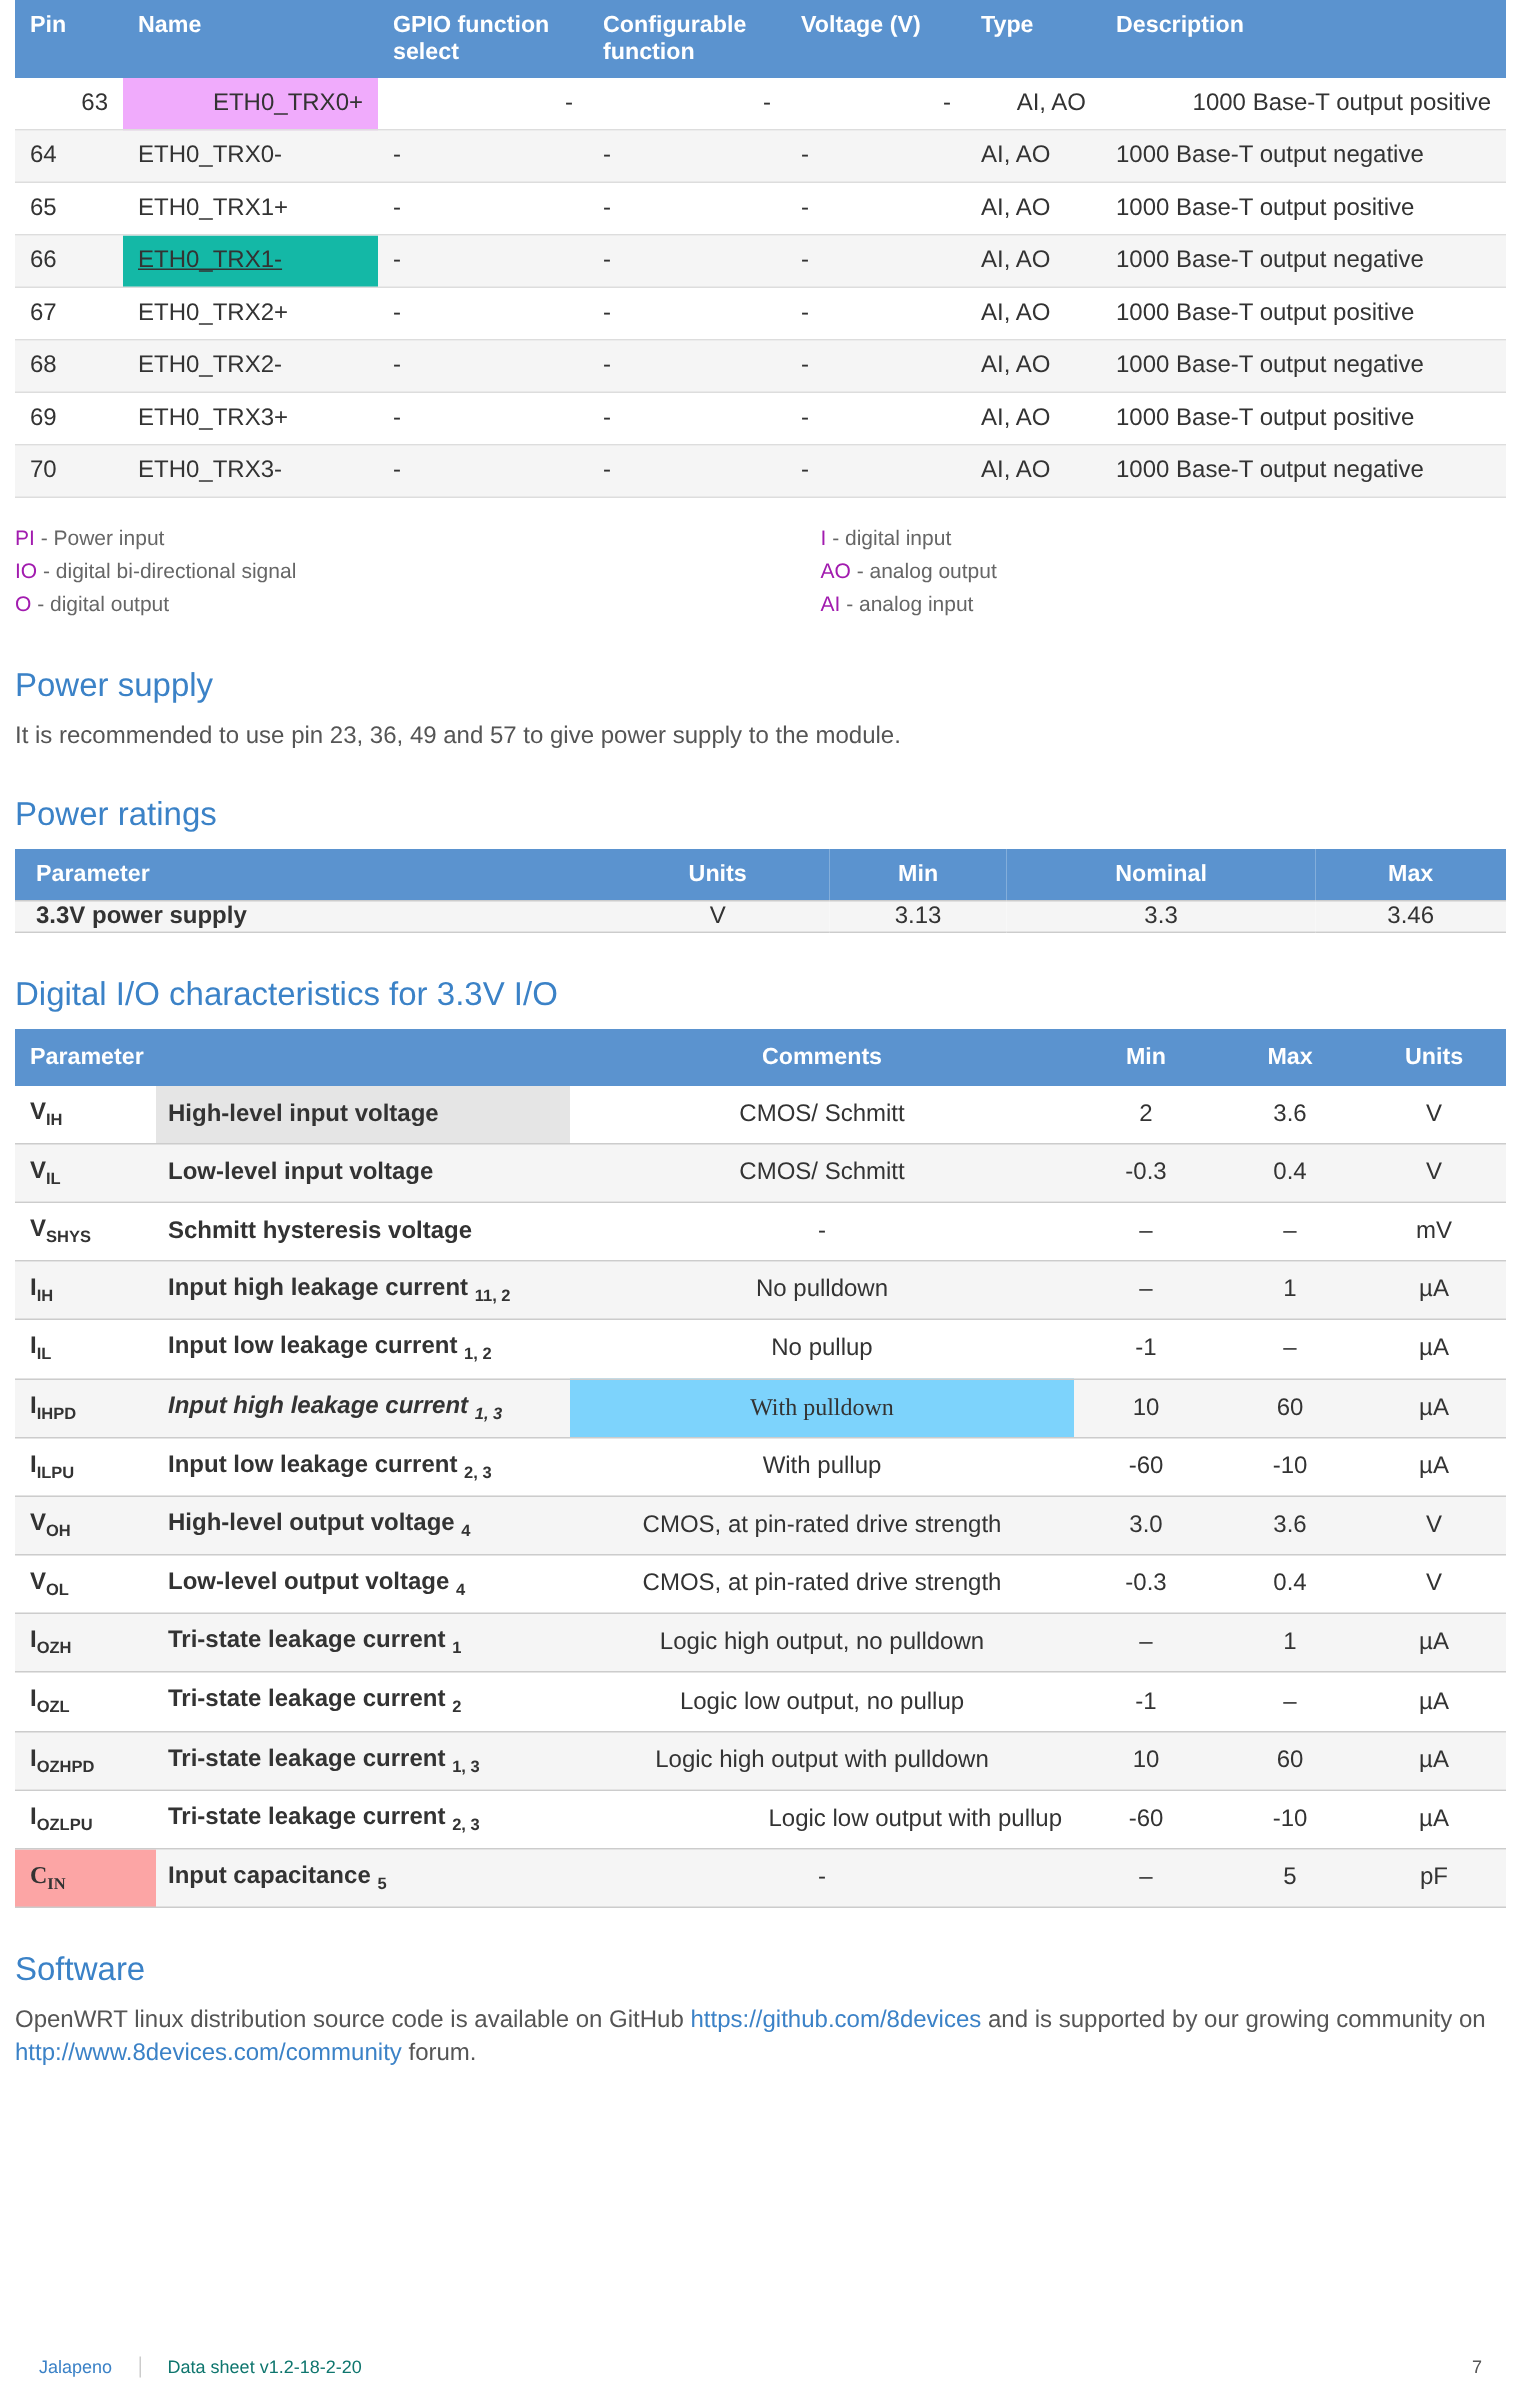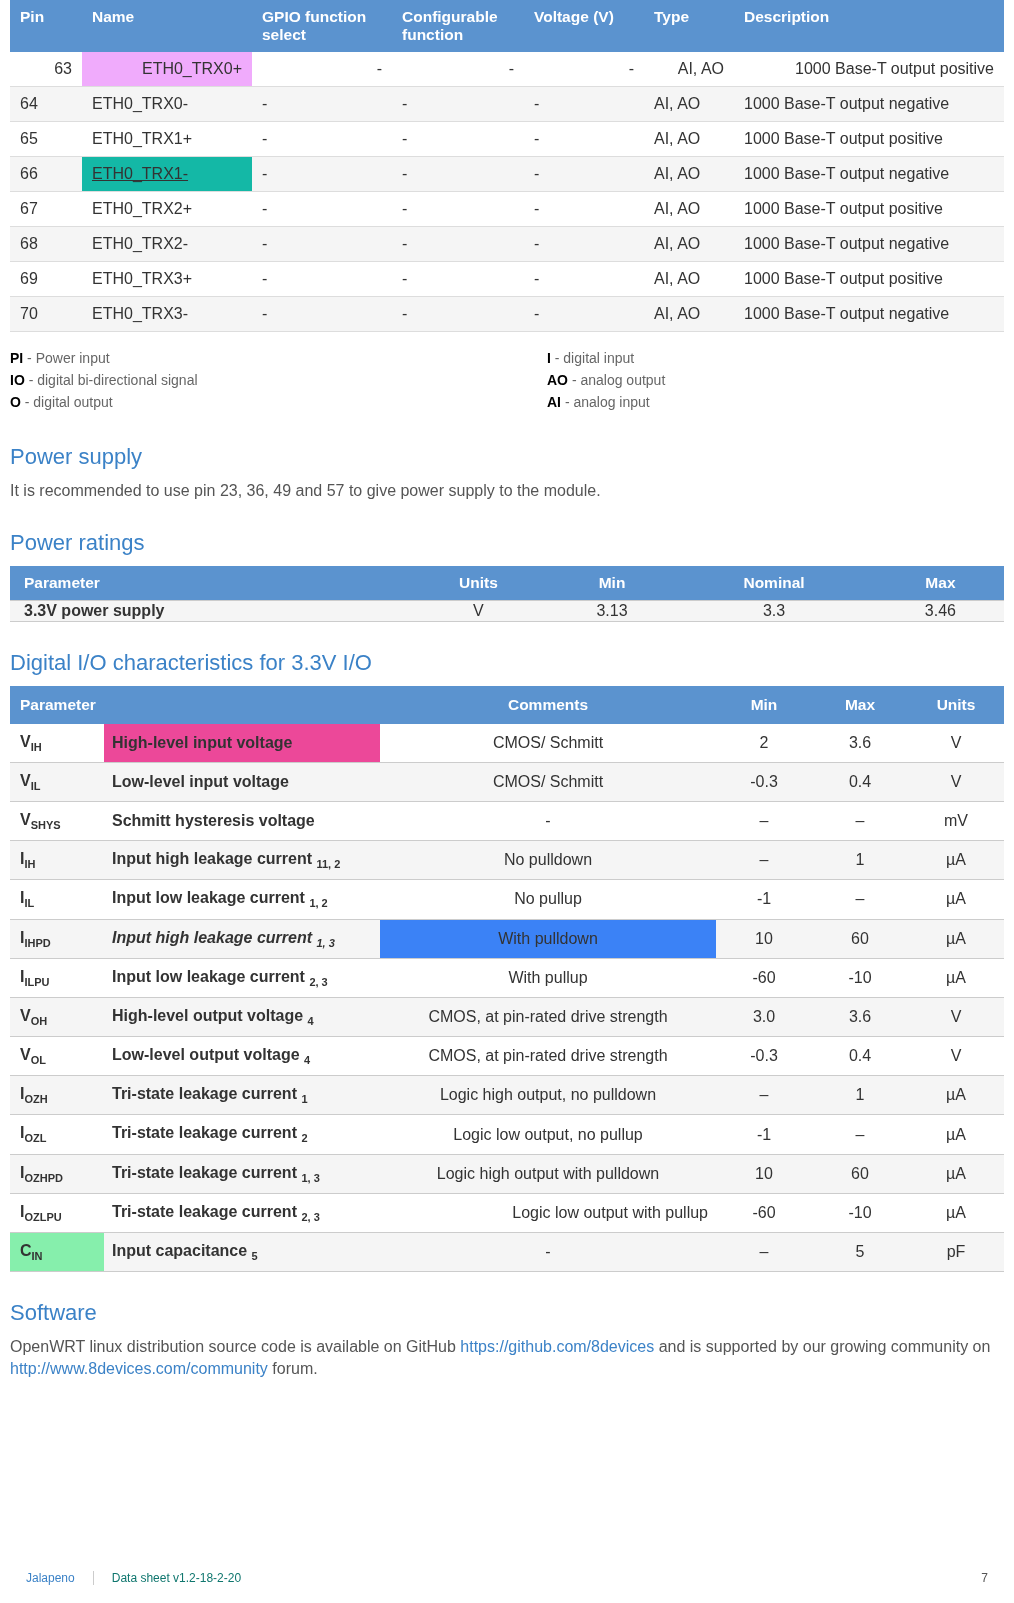--- a/index.html
+++ b/index.html
@@ -45,21 +45,21 @@
   
   .legend {
     display: flex;
     gap: 80px;
     margin: 12px 0 8px 0;
     font-size: 14px;
     color: #666;
   }
   .legend-col { flex: 1; }
   .legend-row { margin: 6px 0; }
-  .legend-row .abbr { color: #000000; font-weight: 700;}
+  .legend-row .abbr { color: #a21caf; font-weight: 400;}
   h3.section {
     color: #3b82c7;
     font-size: 22px;
     font-weight: 500;
     margin: 28px 0 10px 0;
   }
   p.body {
     color: #555;
     font-size: 16px;
     margin: 6px 0 10px 0;
@@ -238,21 +238,21 @@
           <th class="pcol" colspan="2">Parameter</th>
           <th>Comments</th>
           <th>Min</th>
           <th>Max</th>
           <th>Units</th>
         </tr>
       </thead>
   <tbody id="io-body">
         <tr>
           <td class="sym" style="background: rgb(255, 255, 255);">V<span class="sub">IH</span></td>
-          <td class="name" style="background: #ec4899;">High-level input voltage</td>
+          <td class="name" style="background: #e5e5e5;">High-level input voltage</td>
           <td style="background: rgb(255, 255, 255);">CMOS/ Schmitt</td>
           <td style="background: rgb(255, 255, 255);">2</td>
           <td style="background: rgb(255, 255, 255);">3.6</td>
           <td style="background: rgb(255, 255, 255);">V</td>
         </tr>
         <tr>
           <td class="sym" style="background: rgb(245, 245, 245);">V<span class="sub">IL</span></td>
           <td class="name" style="background: rgb(245, 245, 245);">Low-level input voltage</td>
           <td style="background: rgb(245, 245, 245);">CMOS/ Schmitt</td>
           <td style="background: rgb(245, 245, 245);">-0.3</td>
@@ -279,21 +279,21 @@
           <td class="sym" style="background: rgb(255, 255, 255);">I<span class="sub">IL</span></td>
           <td class="name" style="background: rgb(255, 255, 255);">Input low leakage current <span class="sub">1, 2</span></td>
           <td style="background: rgb(255, 255, 255);">No pullup</td>
           <td style="background: rgb(255, 255, 255);">-1</td>
           <td style="background: rgb(255, 255, 255);">–</td>
           <td style="background: rgb(255, 255, 255);">µA</td>
         </tr>
         <tr>
           <td class="sym" style="background: rgb(245, 245, 245);">I<span class="sub">IHPD</span></td>
           <td class="name" style="background: rgb(245, 245, 245); font-style: italic;">Input high leakage current <span class="sub">1, 3</span></td>
-          <td style="background: #3b82f6;">With pulldown</td>
+          <td style="background: #7dd3fc; font-family: Liberation Serif, serif;">With pulldown</td>
           <td style="background: rgb(245, 245, 245);">10</td>
           <td style="background: rgb(245, 245, 245);">60</td>
           <td style="background: rgb(245, 245, 245);">µA</td>
         </tr>
         <tr>
           <td class="sym" style="background: rgb(255, 255, 255);">I<span class="sub">ILPU</span></td>
           <td class="name" style="background: rgb(255, 255, 255);">Input low leakage current <span class="sub">2, 3</span></td>
           <td style="background: rgb(255, 255, 255);">With pullup</td>
           <td style="background: rgb(255, 255, 255);">-60</td>
           <td style="background: rgb(255, 255, 255);">-10</td>
@@ -341,21 +341,21 @@
         </tr>
         <tr>
           <td class="sym" style="background: rgb(255, 255, 255);">I<span class="sub">OZLPU</span></td>
           <td class="name" style="background: rgb(255, 255, 255);">Tri-state leakage current <span class="sub">2, 3</span></td>
           <td style="background: rgb(255, 255, 255); text-align: right;">Logic low output with pullup</td>
           <td style="background: rgb(255, 255, 255);">-60</td>
           <td style="background: rgb(255, 255, 255);">-10</td>
           <td style="background: rgb(255, 255, 255);">µA</td>
         </tr>
         <tr>
-          <td class="sym" style="background: #86efac;">C<span class="sub">IN</span></td>
+          <td class="sym" style="background: #fca5a5; font-family: Liberation Serif, serif;">C<span class="sub">IN</span></td>
           <td class="name" style="background: rgb(245, 245, 245);">Input capacitance <span class="sub">5</span></td>
           <td style="background: rgb(245, 245, 245);">-</td>
           <td style="background: rgb(245, 245, 245);">–</td>
           <td style="background: rgb(245, 245, 245);">5</td>
           <td style="background: rgb(245, 245, 245);">pF</td>
         </tr>
       </tbody>
 </table>
 
 <h3 class="section">Software</h3>

